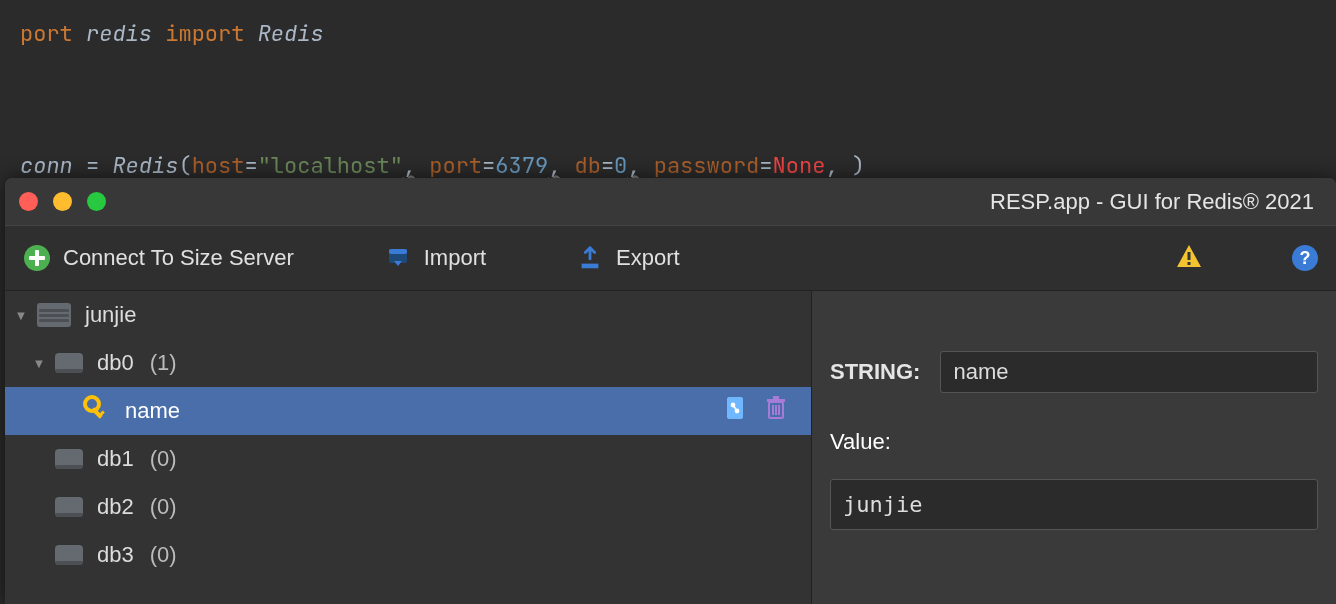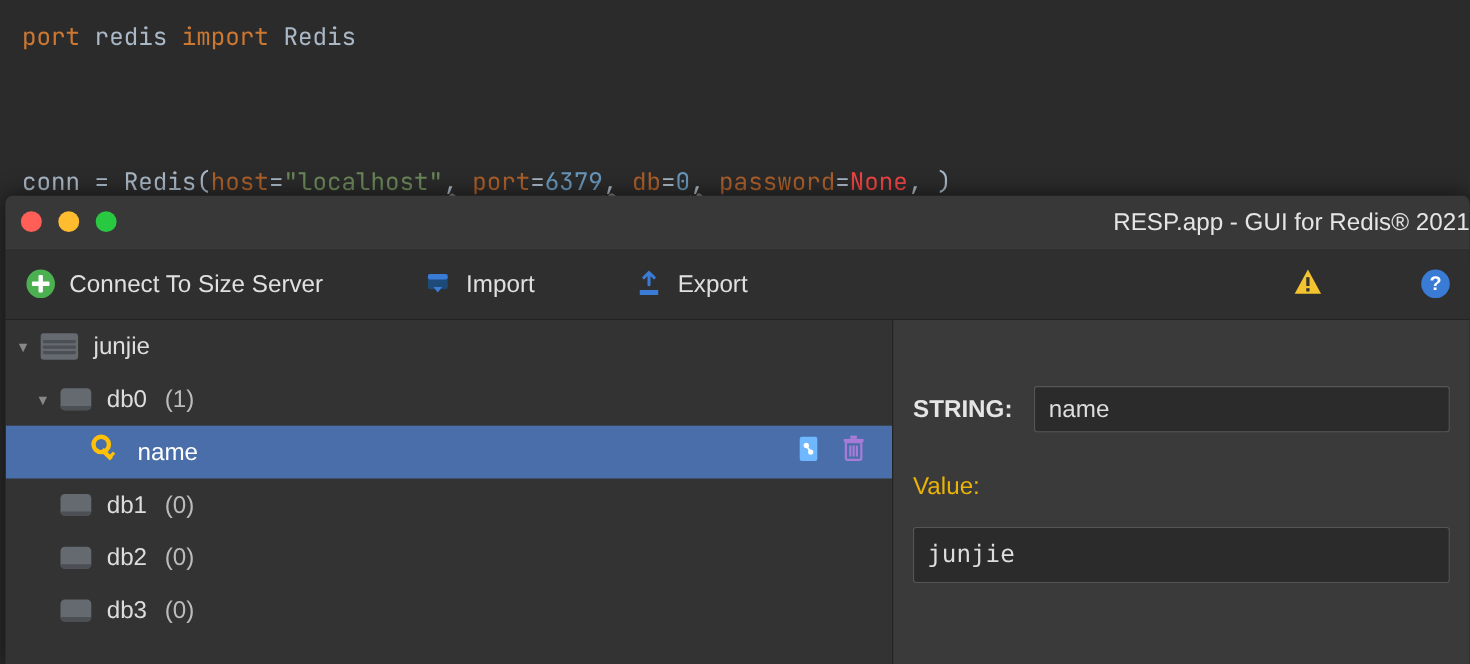--- a/index.html
+++ b/index.html
@@ -16,21 +16,21 @@
   .editor {
     padding: 12px 20px 8px 20px;
     background: #2b2b2b;
     font-family: "JetBrains Mono", Menlo, Consolas, monospace;
     font-size: 22px;
     line-height: 44px;
     white-space: pre;
   }
   .kw1 { color: #cc7832; }
   .kw2 { color: #cc7832; }
-  .ident { color: #a9b7c6; }
+  .ident { color: #a9b7c6; font-style: italic; }
   .punct { color: #a9b7c6; }
   .param { color: #aa5f2b; }
   .str { color: #6a8759; }
   .num { color: #6897bb; }
   .none { color: #ef4444; }
   .method { color: #ffc66d; }
   .wavy { text-decoration: underline wavy #808080; text-decoration-skip-ink: none; }
 
   
   .app-window {
@@ -68,21 +68,21 @@
     display: flex;
     gap: 15px;
     align-items: center;
   }
   .dot { width: 19px; height: 19px; border-radius: 50%; }
   .red { background: #ff5f57; }
   .yellow { background: #febc2e; }
   .green { background: #28c840; }
   .title {
     position: absolute;
-    right: 0;
+    right: 22px;
     color: #e5e5e5;
     font-size: 22px;
     font-weight: 500;
     white-space: nowrap;
   }
 
   
   .toolbar {
     height: 66px;
     background: #2f2f2f;
@@ -194,21 +194,21 @@
     background:#2b2b2b;
     border:1px solid #555;
     border-radius:3px;
     padding: 8px 12px;
     color:#ddd;
     font-size:22px;
     height:42px;
   }
   .size-row {
     margin-top: 36px;
-    color:#eab308;
+    color:#ffffff;
     display:flex;
     gap:12px;
     flex-direction:column;
   }
   .value-box {
     margin-top: 24px;
     background:#2b2b2b;
     border:1px solid #555;
     border-radius:3px;
     padding: 12px;

